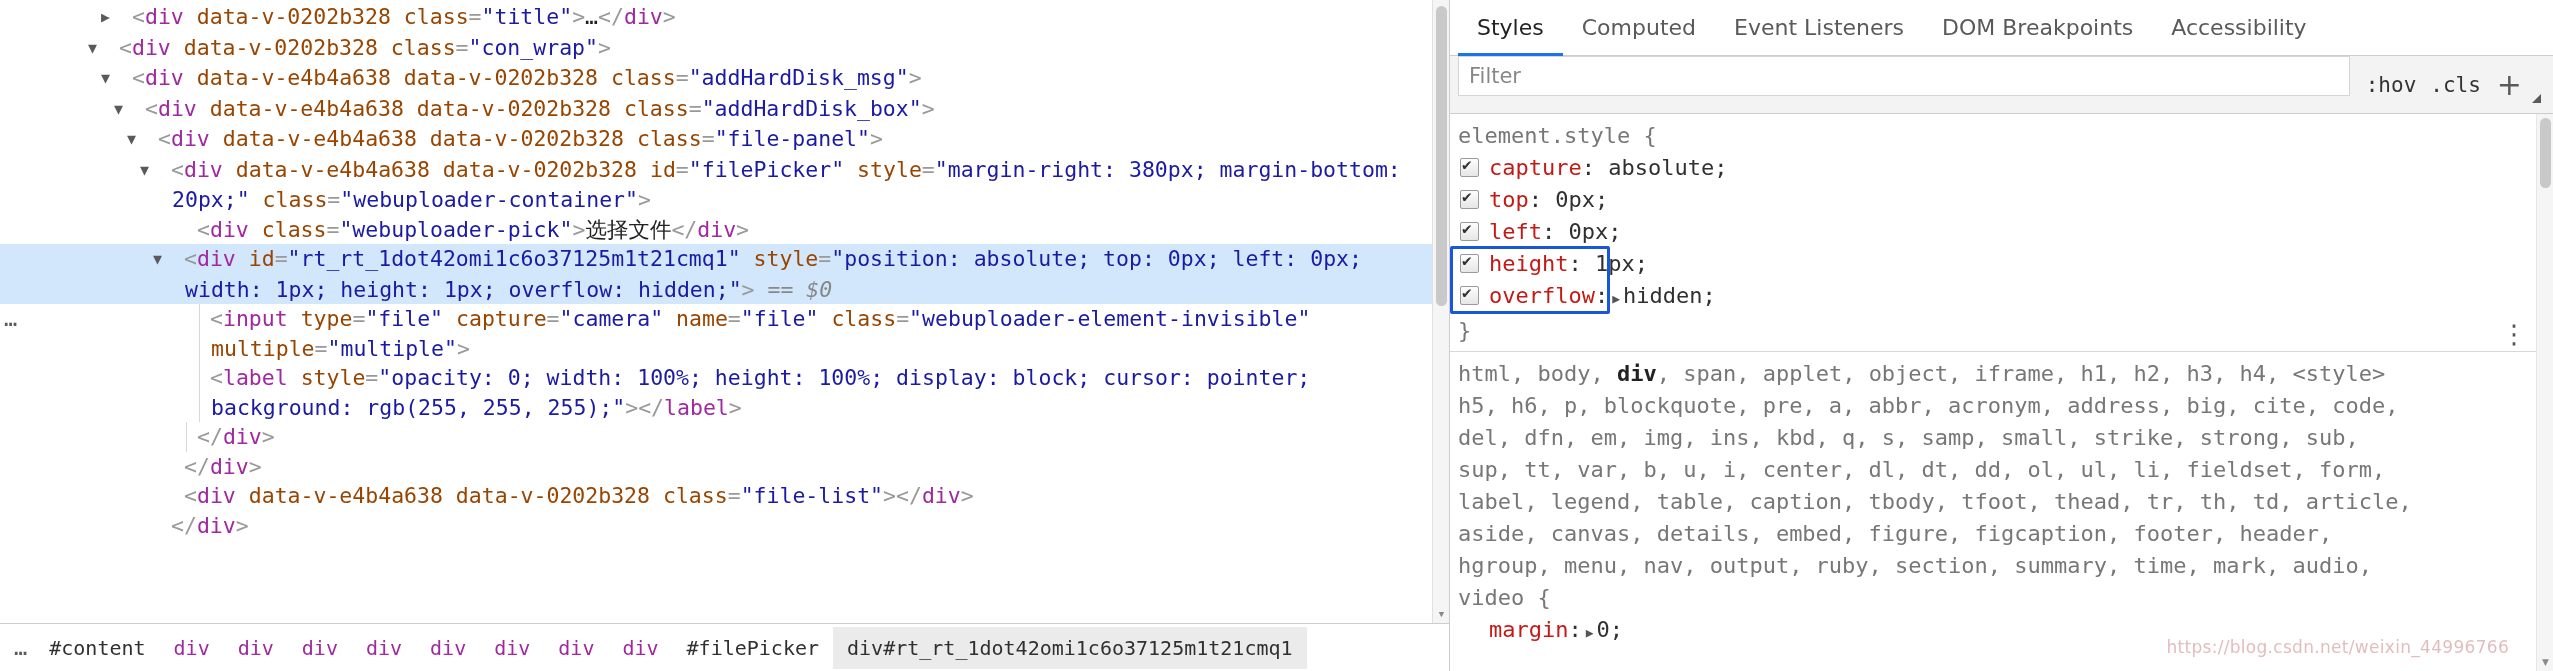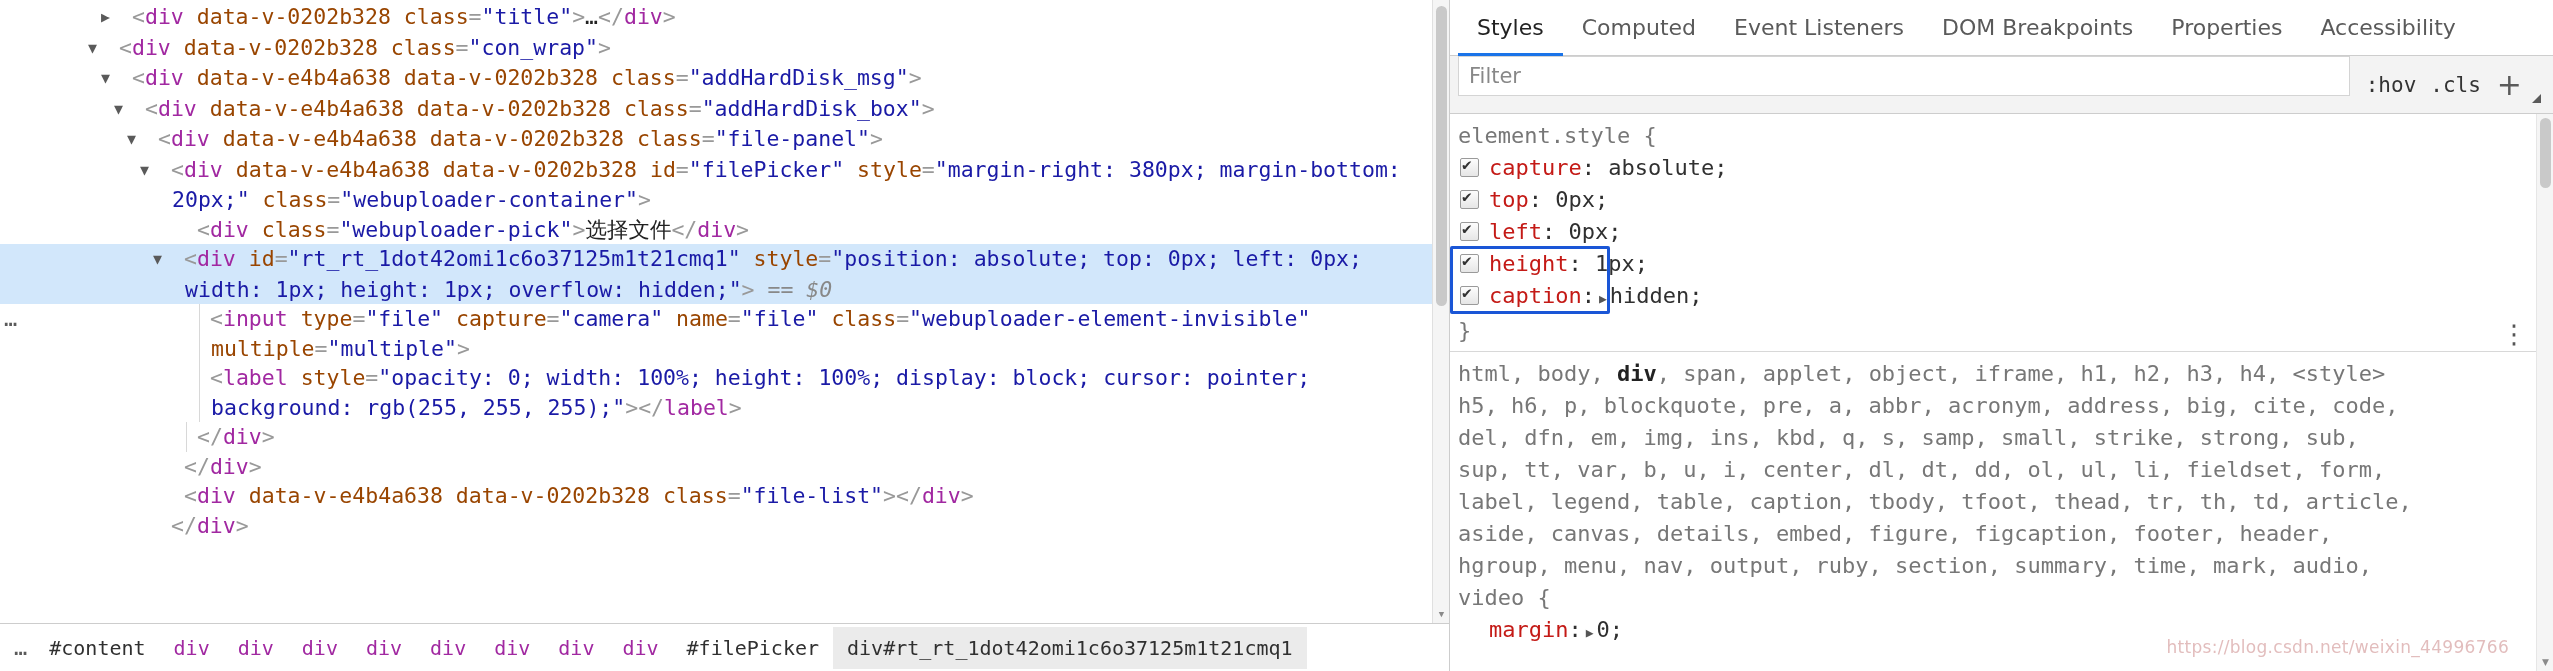--- a/index.html
+++ b/index.html
@@ -353,21 +353,20 @@
       </div>
   </div>
 
   <div class="styles-panel">
 
     <div class="tabs-bar" id="tabs-bar">
         <div class="tab active">Styles</div>
         <div class="tab">Computed</div>
         <div class="tab">Event Listeners</div>
         <div class="tab">DOM Breakpoints</div>
-        <div class="tab">Properties</div>
         <div class="tab">Accessibility</div>
       </div>
 
     <div class="filter-bar">
       <div class="filter-input">Filter</div>
       <div class="filter-actions">
         <span class="fa-item">:hov</span>
         <span class="fa-item">.cls</span>
         <span class="plus-btn">+</span>
         <span class="corner-tri"></span>
@@ -390,21 +389,21 @@
             <div class="decl">
               <span class="cbx"></span>
               <span><span class="prop">left</span><span class="val">:</span><span class="val"> 0px;</span></span>
             </div>
             <div class="decl">
               <span class="cbx"></span>
               <span><span class="prop">height</span><span class="val">:</span><span class="val"> 1px;</span></span>
             </div>
             <div class="decl">
               <span class="cbx"></span>
-              <span><span class="prop">caption</span><span class="val">:</span><span class="tri">▶</span><span class="val">hidden;</span></span>
+              <span><span class="prop">overflow</span><span class="val">:</span><span class="tri">▶</span><span class="val">hidden;</span></span>
             </div>
           </div>
         <div class="sel-line">}</div>
         <div class="kebab" style="bottom:12px;">⋮</div>
         <div class="hl-box" id="wh-highlight" style="left: 0px; top: 132px; width: 160px; height: 68px;"></div>
       </div>
 
       <div class="rule-block" id="ua-rule-block">
         <div id="ua-selectors">
             <div class="sel-line">html, body, <span class="matched">div</span>, span, applet, object, iframe, h1, h2, h3, h4,<span style="color: rgb(119, 119, 119);">    &lt;style&gt;</span></div>

